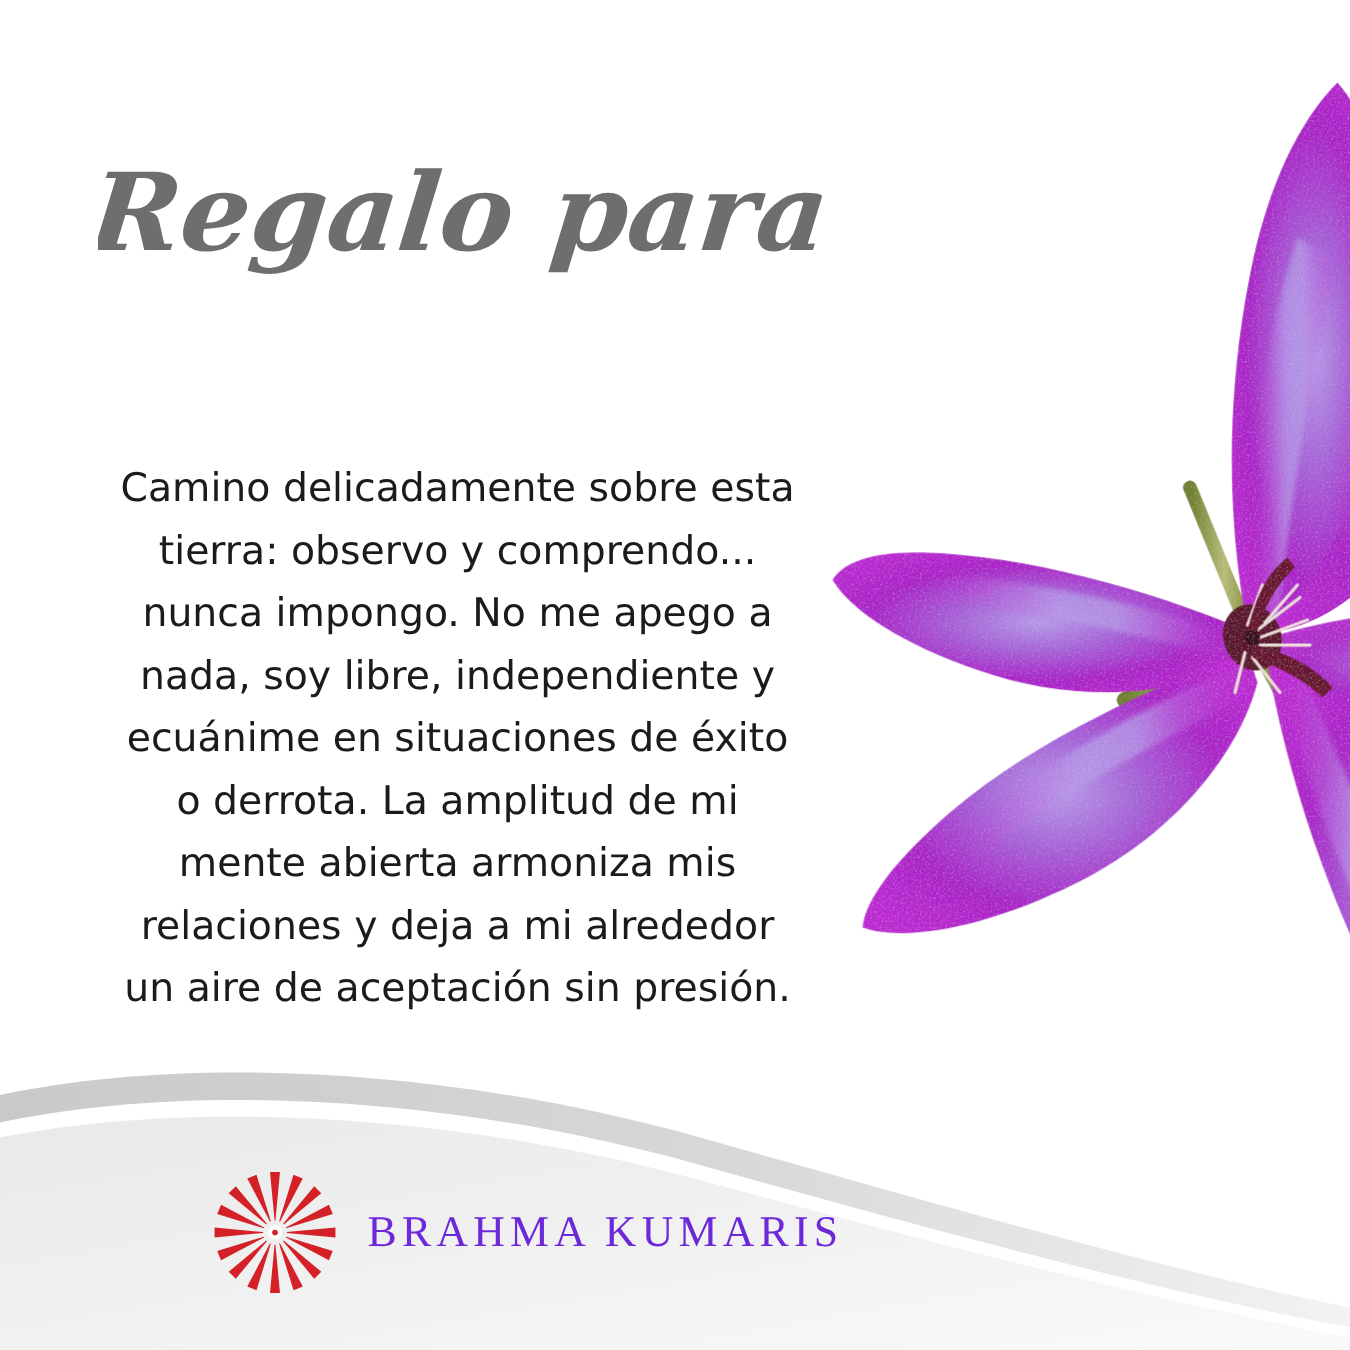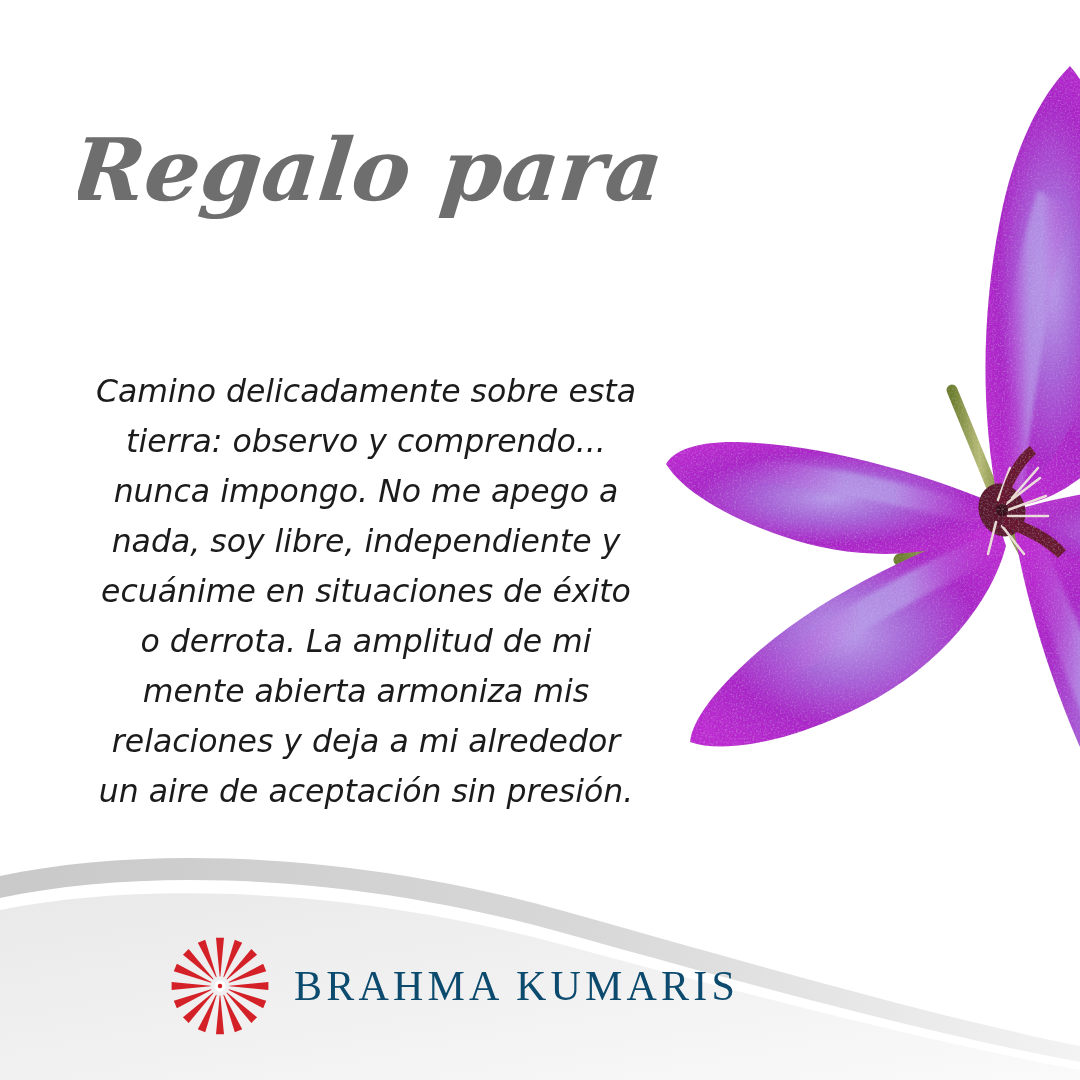--- a/index.html
+++ b/index.html
@@ -55,21 +55,20 @@
     position: absolute;
     left: 92px;
     top: 366px;
     width: 548px;
     text-align: center;
     font-size: 31.5px;
     line-height: 50px;
     color: #1b1b1b;
     font-family: "DejaVu Sans", sans-serif;
     font-weight: 400;
-    font-style: italic;
   }
 
   
   #footer-wave {
     position: absolute;
     left: 0;
     bottom: 0;
     width: 1080px;
     height: 230px;
   }
@@ -80,23 +79,23 @@
     position: absolute;
     left: 168px;
     top: 934px;
     display: flex;
     align-items: center;
     gap: 22px;
   }
   #logo-mark { width: 104px; height: 104px; display: block; }
   #logo-word {
     font-family: "Liberation Serif", serif;
-    font-size: 42px;
+    font-size: 35px;
     letter-spacing: 4.2px;
-    color: #0c4a6e;
+    color: #6d28d9;
     white-space: nowrap;
   }
 </style>
 </head>
 <body>
 
 <div id="canvas">
 
   <div id="flower-art">
     <svg viewBox="0 0 520 840" xmlns="http://www.w3.org/2000/svg" aria-hidden="true">

